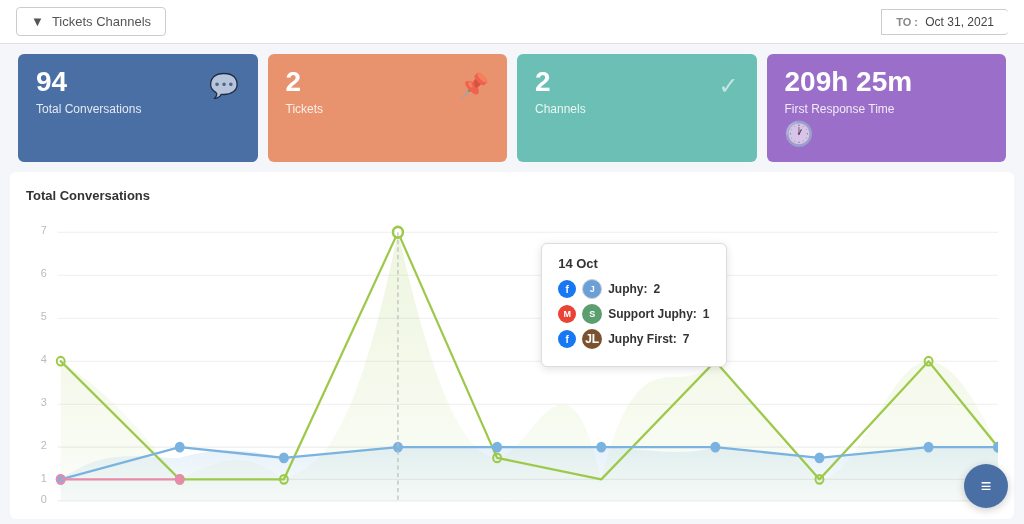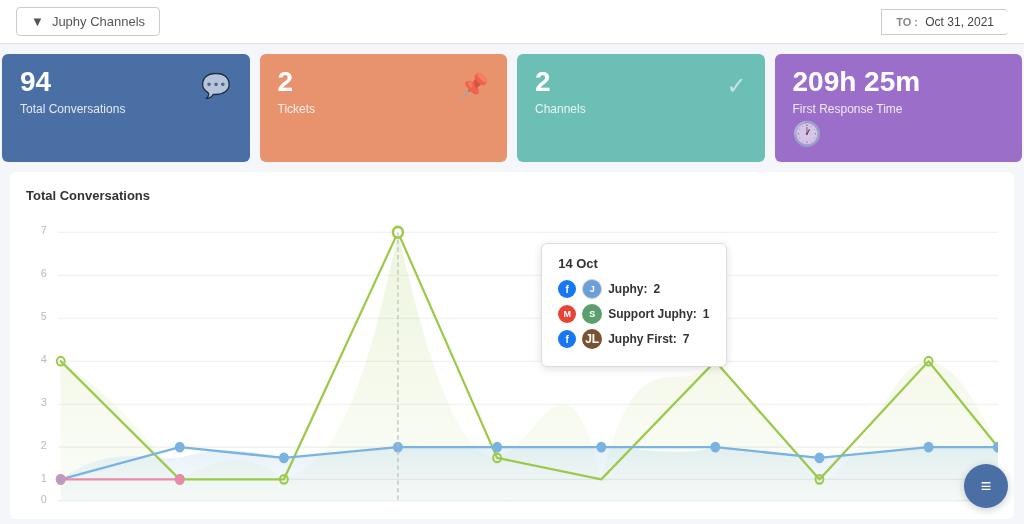--- a/index.html
+++ b/index.html
@@ -19,21 +19,21 @@
     .date-field {
       border: 1px solid #ccc; padding: 5px 14px; font-size: 12px; color: #444;
       background: #fff; cursor: pointer;
     }
     .date-field:first-child { border-right: none; border-radius: 4px 0 0 4px; }
     .date-field:last-child { border-radius: 0 4px 4px 0; }
     .date-label { font-weight: 600; color: #888; margin-right: 4px; font-size: 11px; }
 
     .stats-row {
       display: grid; grid-template-columns: repeat(4, 1fr); gap: 10px;
-      padding: 10px 2px; background: #f5f6fa;
+      padding: 10px 18px; background: #f5f6fa;
     }
     .stat-card {
       border-radius: 6px; padding: 14px 18px; display: flex;
       justify-content: space-between; align-items: flex-start; min-height: 70px;
     }
     .stat-card .stat-left {}
     .stat-card .stat-value { font-size: 28px; font-weight: 700; color: #fff; line-height: 1; }
     .stat-card .stat-label { font-size: 12px; color: rgba(255,255,255,0.85); margin-top: 6px; }
     .stat-card .stat-icon { font-size: 24px; color: rgba(255,255,255,0.6); margin-top: 4px; }
     .card-blue { background: #4a6fa5; }
@@ -80,21 +80,21 @@
       align-items: center; justify-content: center; cursor: pointer;
       box-shadow: 0 2px 8px rgba(0,0,0,0.2); color: #fff; font-size: 18px;
     }
   </style>
 </head>
 <body>
 
 <div class="top-bar">
   <button class="filter-btn">
     <span>▼</span>
-    <span>Juphy Channels</span>
+    <span>Tickets Channels</span>
   </button>
   <div class="date-range">
     <div class="date-field">
       <span class="date-label">TO :</span>
       <span>Oct 31, 2021</span>
     </div>
   </div>
 </div>
 
 <div class="stats-row">

